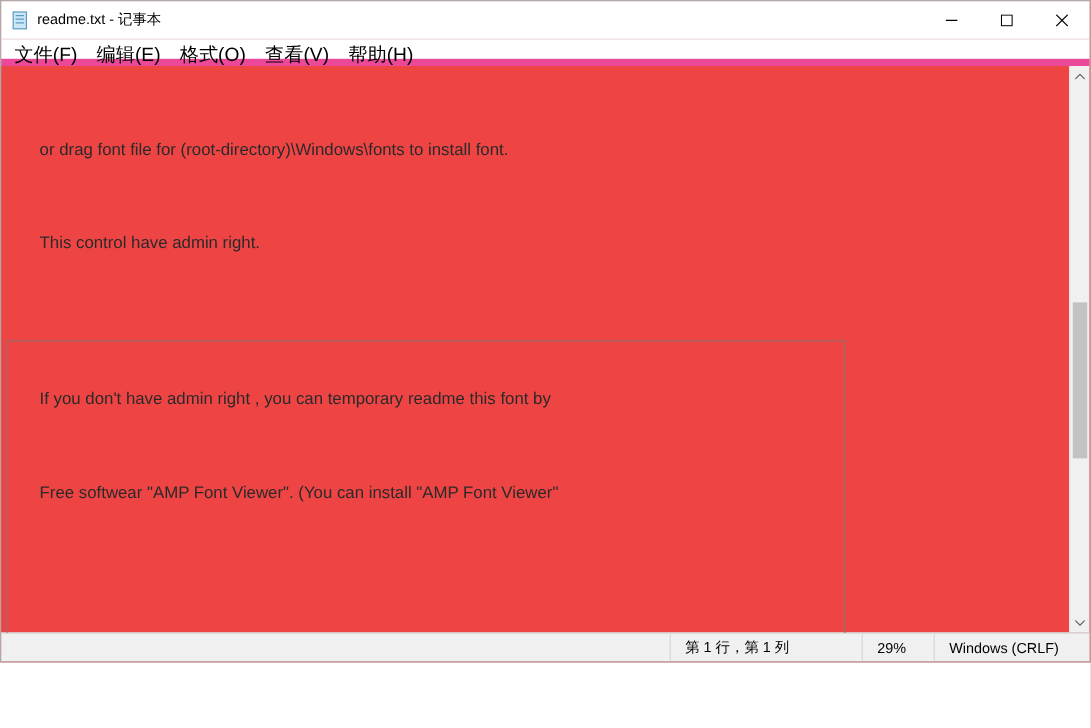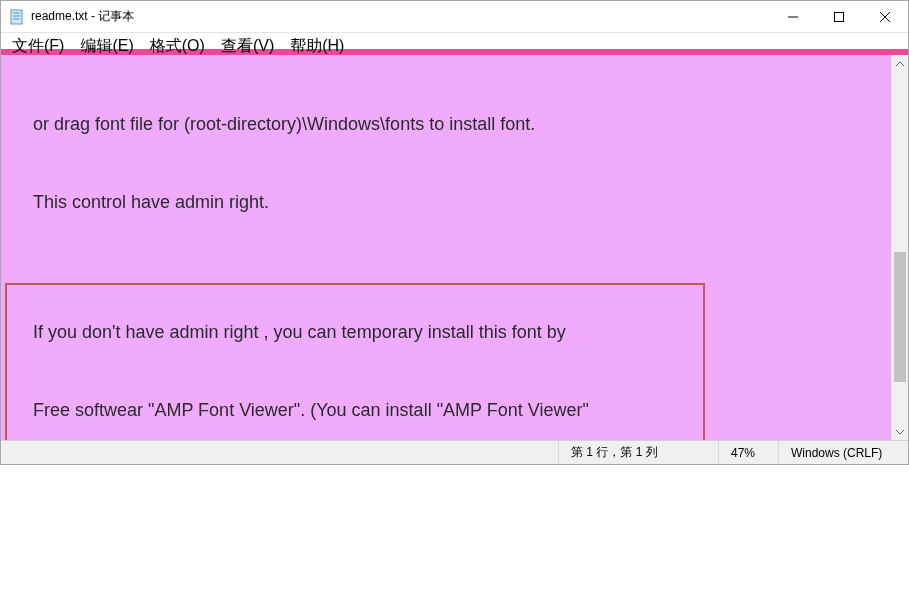--- a/index.html
+++ b/index.html
@@ -6,25 +6,25 @@
   body {
     font-family: "Segoe UI", "Microsoft YaHei", sans-serif;
     font-size: 12px;
     background: #fff;
     overflow: hidden;
     width: 909px;
     height: 607px;
   }
   .window {
     width: 909px;
-    height: 465px;
+    height: 552px;
     border: 1px solid #aaa;
     display: flex;
     flex-direction: column;
-    background: #f0abfc;
+    background: #ef4444;
   }
   .titlebar {
     height: 32px;
     display: flex;
     align-items: center;
     background: #fff;
     border-bottom: 1px solid #e5e5e5;
   }
   .titlebar-icon {
     width: 16px;
@@ -66,21 +66,21 @@
   }
   .content-area {
     flex: 1;
     display: flex;
     overflow: hidden;
     position: relative;
   }
   .text-content {
     flex: 1;
     padding: 4px 8px 20px 10px;
-    font-size: 18px;
+    font-size: 14px;
     line-height: 26px;
     color: #2a2a2a;
     overflow: hidden;
     white-space: pre;
     font-family: "Segoe UI", "Microsoft YaHei", "Meiryo", sans-serif;
   }
   .text-line { white-space: pre; }
   .indent { padding-left: 22px; }
   .highlight-box {
     position: absolute;
@@ -170,21 +170,21 @@
     <div class="menu-item">格式(O)</div>
     <div class="menu-item">查看(V)</div>
     <div class="menu-item">帮助(H)</div>
   </div>
 
   <div class="content-area">
     <div class="text-content">
       <div class="text-line indent">or drag font file for (root-directory)\Windows\fonts to install font.</div>
       <div class="text-line indent">This control have admin right.</div>
       <div class="text-line"></div>
-      <div class="text-line indent">If you don't have admin right , you can temporary install this font by</div>
+      <div class="text-line indent">If you don't have admin right , you can temporary readme this font by</div>
       <div class="text-line indent">Free softwear "AMP Font Viewer". (You can install "AMP Font Viewer"</div>
       <div class="text-line"></div>
       
       <div class="text-line"></div>
       
       
       
       
       <div class="text-line"></div>
       
@@ -206,17 +206,17 @@
         <svg width="8" height="6" viewBox="0 0 8 6">
             <polyline points="0,1 4,5 8,1" fill="none" stroke="#606060" stroke-width="1"></polyline>
           </svg>
       </div>
     </div>
   </div>
 
   <div class="statusbar">
     <div class="status-spacer first"></div>
     <div class="status-cell" style="width:160px">第 1 行，第 1 列</div>
-    <div class="status-cell" style="width:60px">47%</div>
+    <div class="status-cell" style="width:60px">29%</div>
     <div class="status-cell" style="width:130px">Windows (CRLF)</div>
   </div>
 
 </div>
 
 </body></html>

